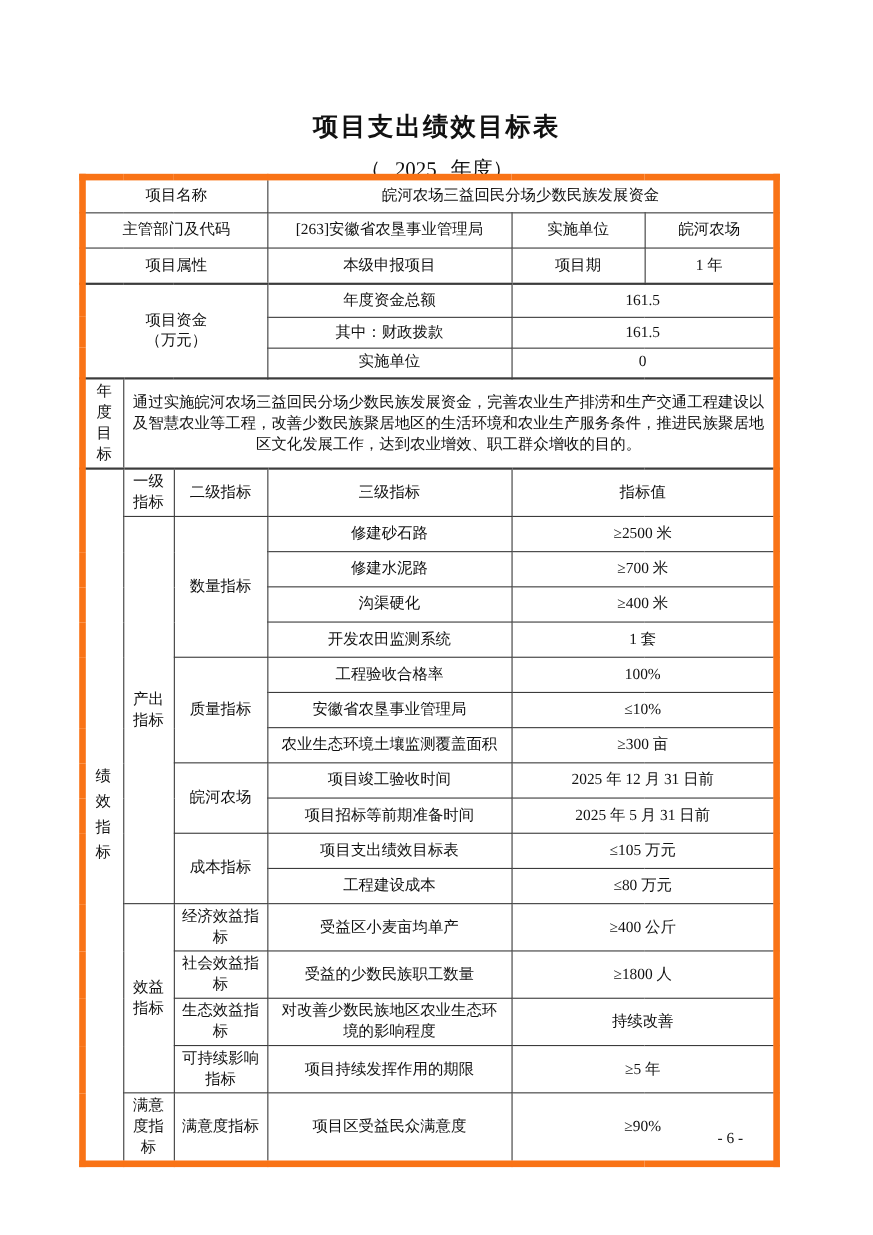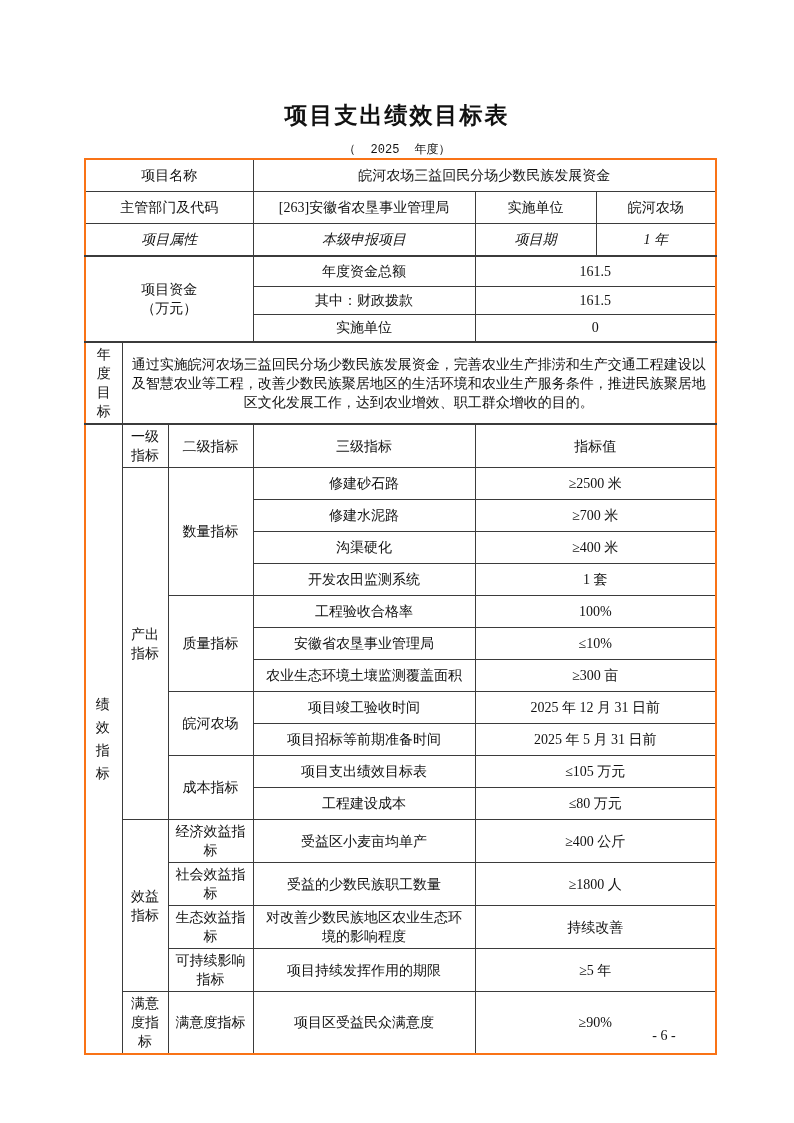--- a/index.html
+++ b/index.html
@@ -26,46 +26,44 @@
     font-size: 23px;
     font-weight: 700;
     letter-spacing: 2px;
   }
   .doc-subtitle {
     position: absolute;
     top: 141px;
     left: 0;
     width: 100%;
     text-align: center;
-    font-size: 12px;
+    font-size: 19px;
     word-spacing: 8px;
-    font-family: Liberation Mono, monospace;
   }
   table.main-table {
     position: absolute;
     top: 158px;
     left: 72px;
     width: 631px;
     border-collapse: collapse;
     table-layout: fixed;
-    border: 2px solid #f97316;
-    margin-left: 12px;
+    border: 6px solid #f97316;
   }
   .main-table td {
     border: 1px solid #3b3b3b;
     text-align: center;
     vertical-align: middle;
     font-size: 14px;
     line-height: 19px;
     padding: 2px 6px;
     word-break: break-all;
   }
   tr.sep td { border-top-width: 2px; }
   .rh32 { height: 32px; }
-  .rh33 { height: 33px; font-style: italic; }
+  .rh33 { height: 33px; }
   .rh30 { height: 30px; }
   .rh28 { height: 28px; }
   .rh66 { height: 66px; padding-left: 27px; }
   .rh38 { height: 38px; }
   .rh42 { height: 42px; }
   .rh56 { height: 56px; }
   .narrow { padding: 2px 3px; }
   .c4pad { padding: 2px 10px; }
   .goal-text {
     text-align: justify;

